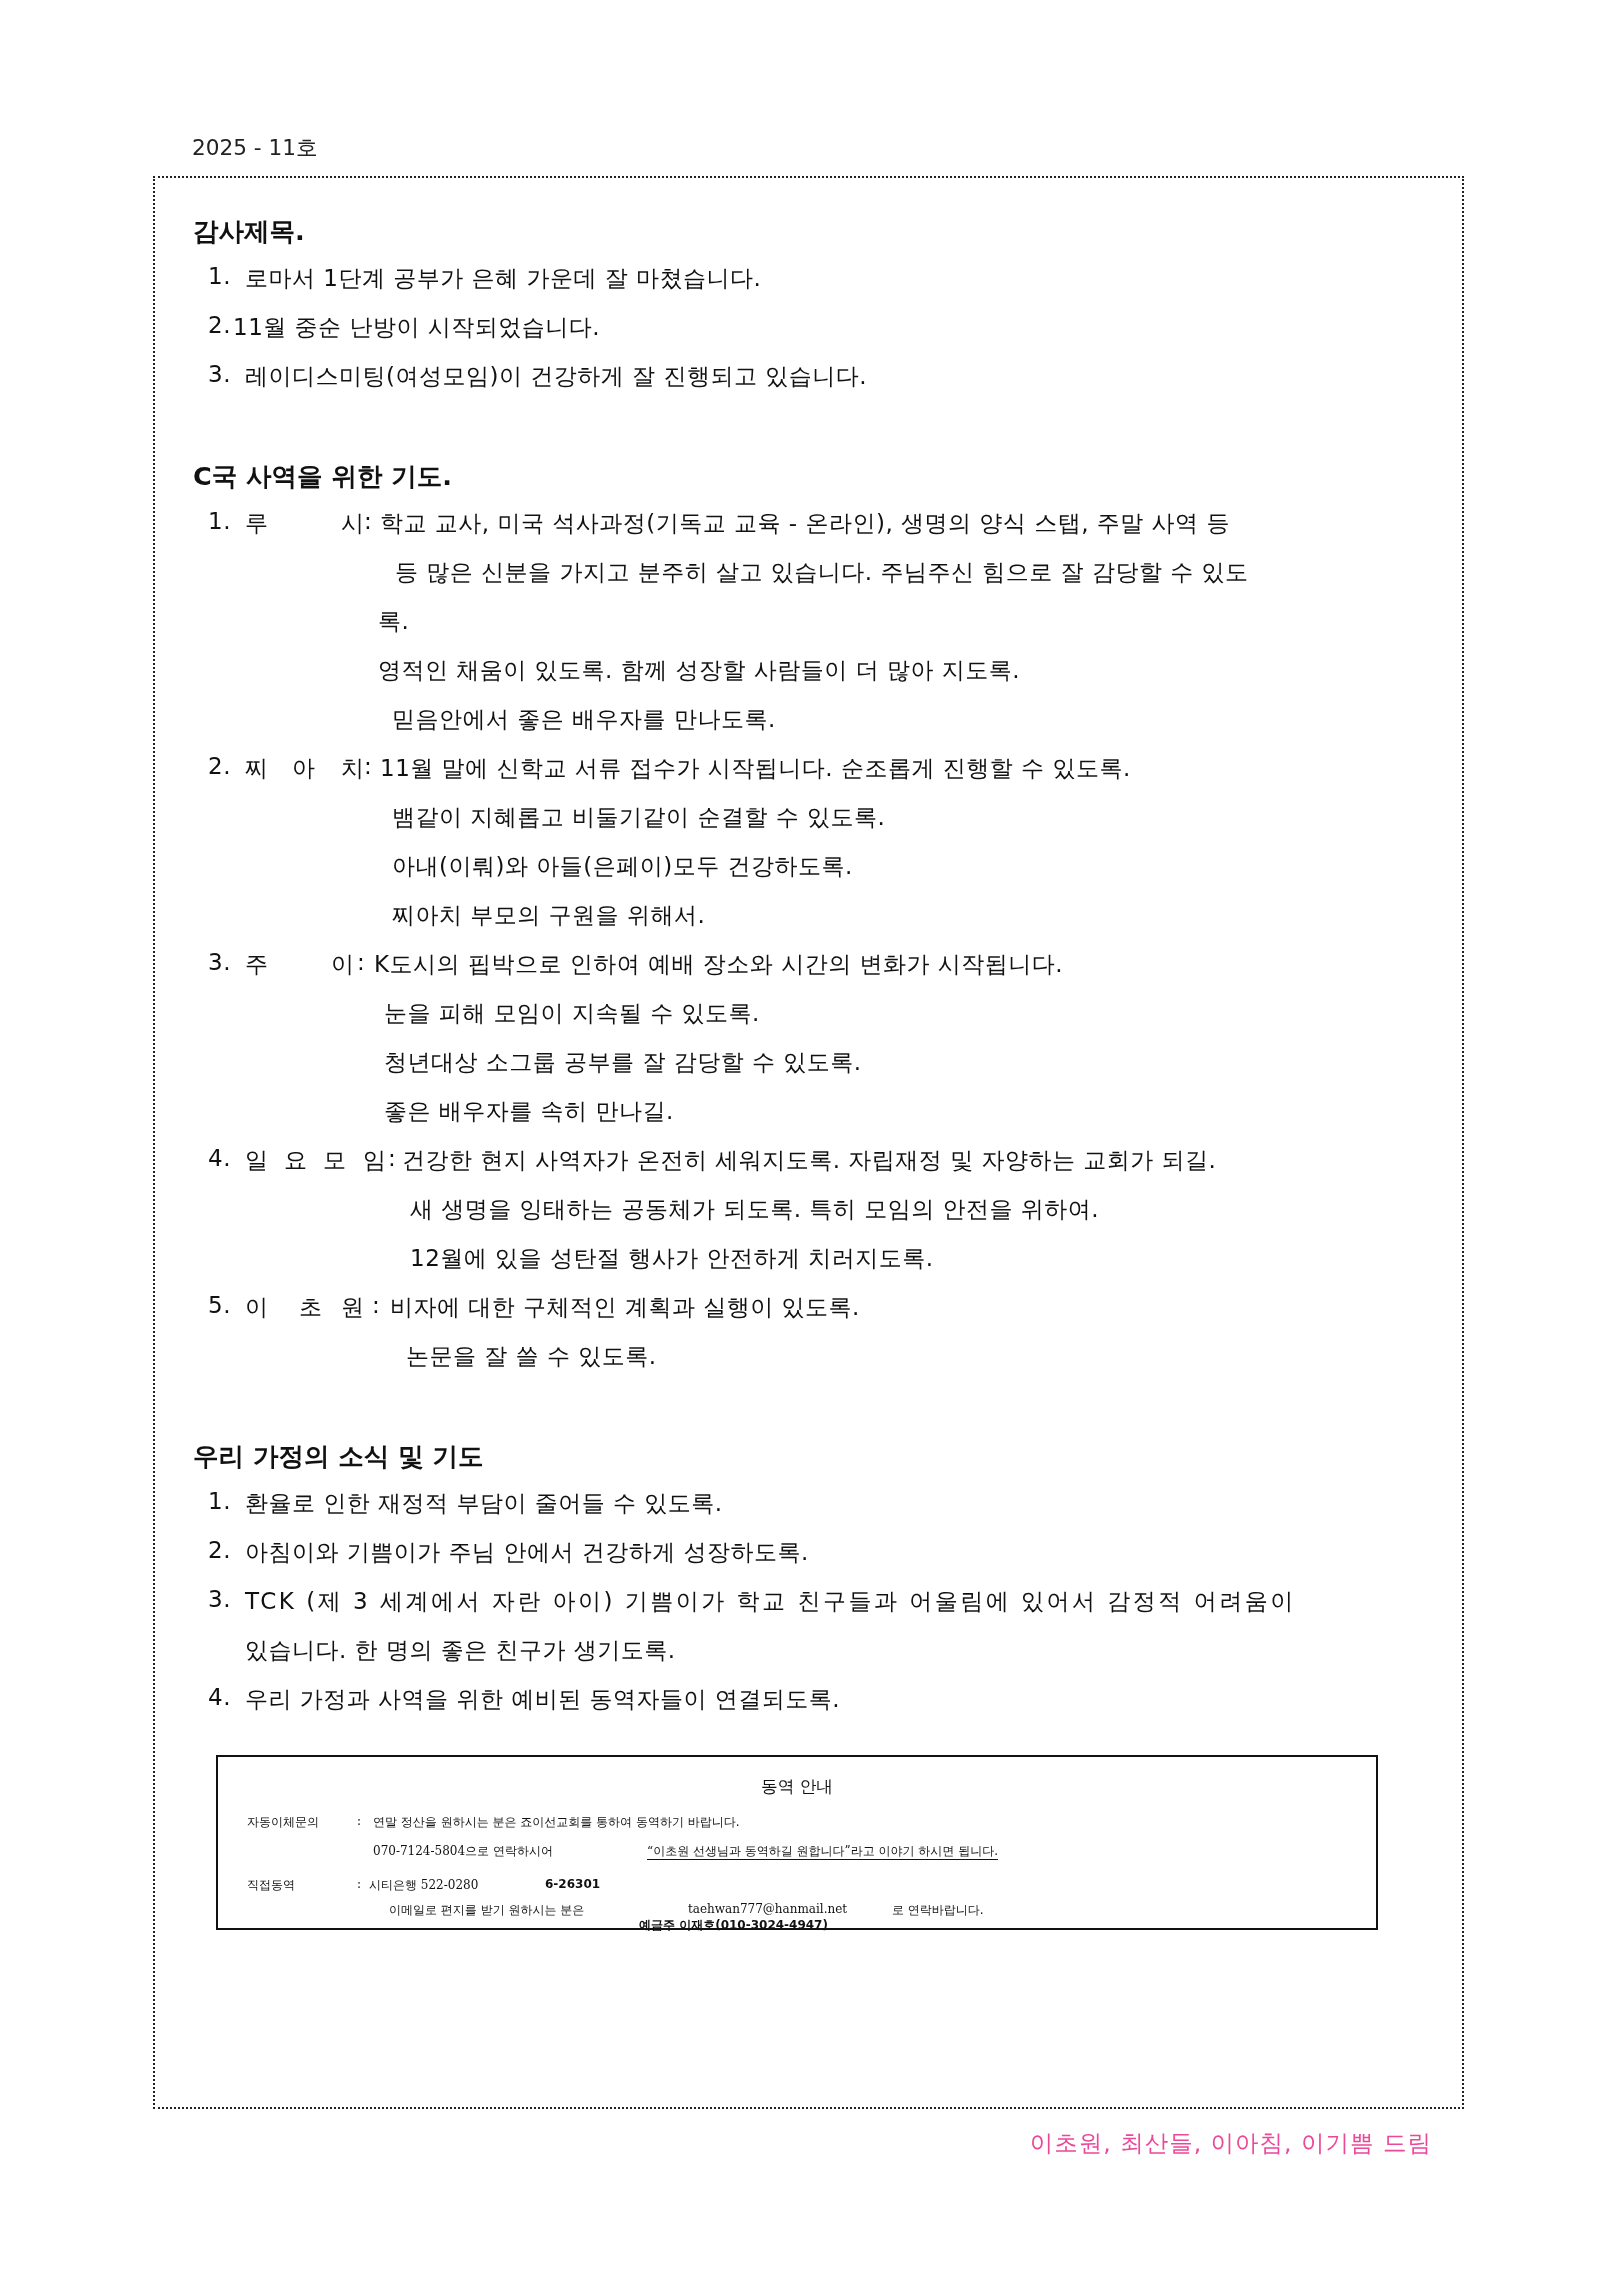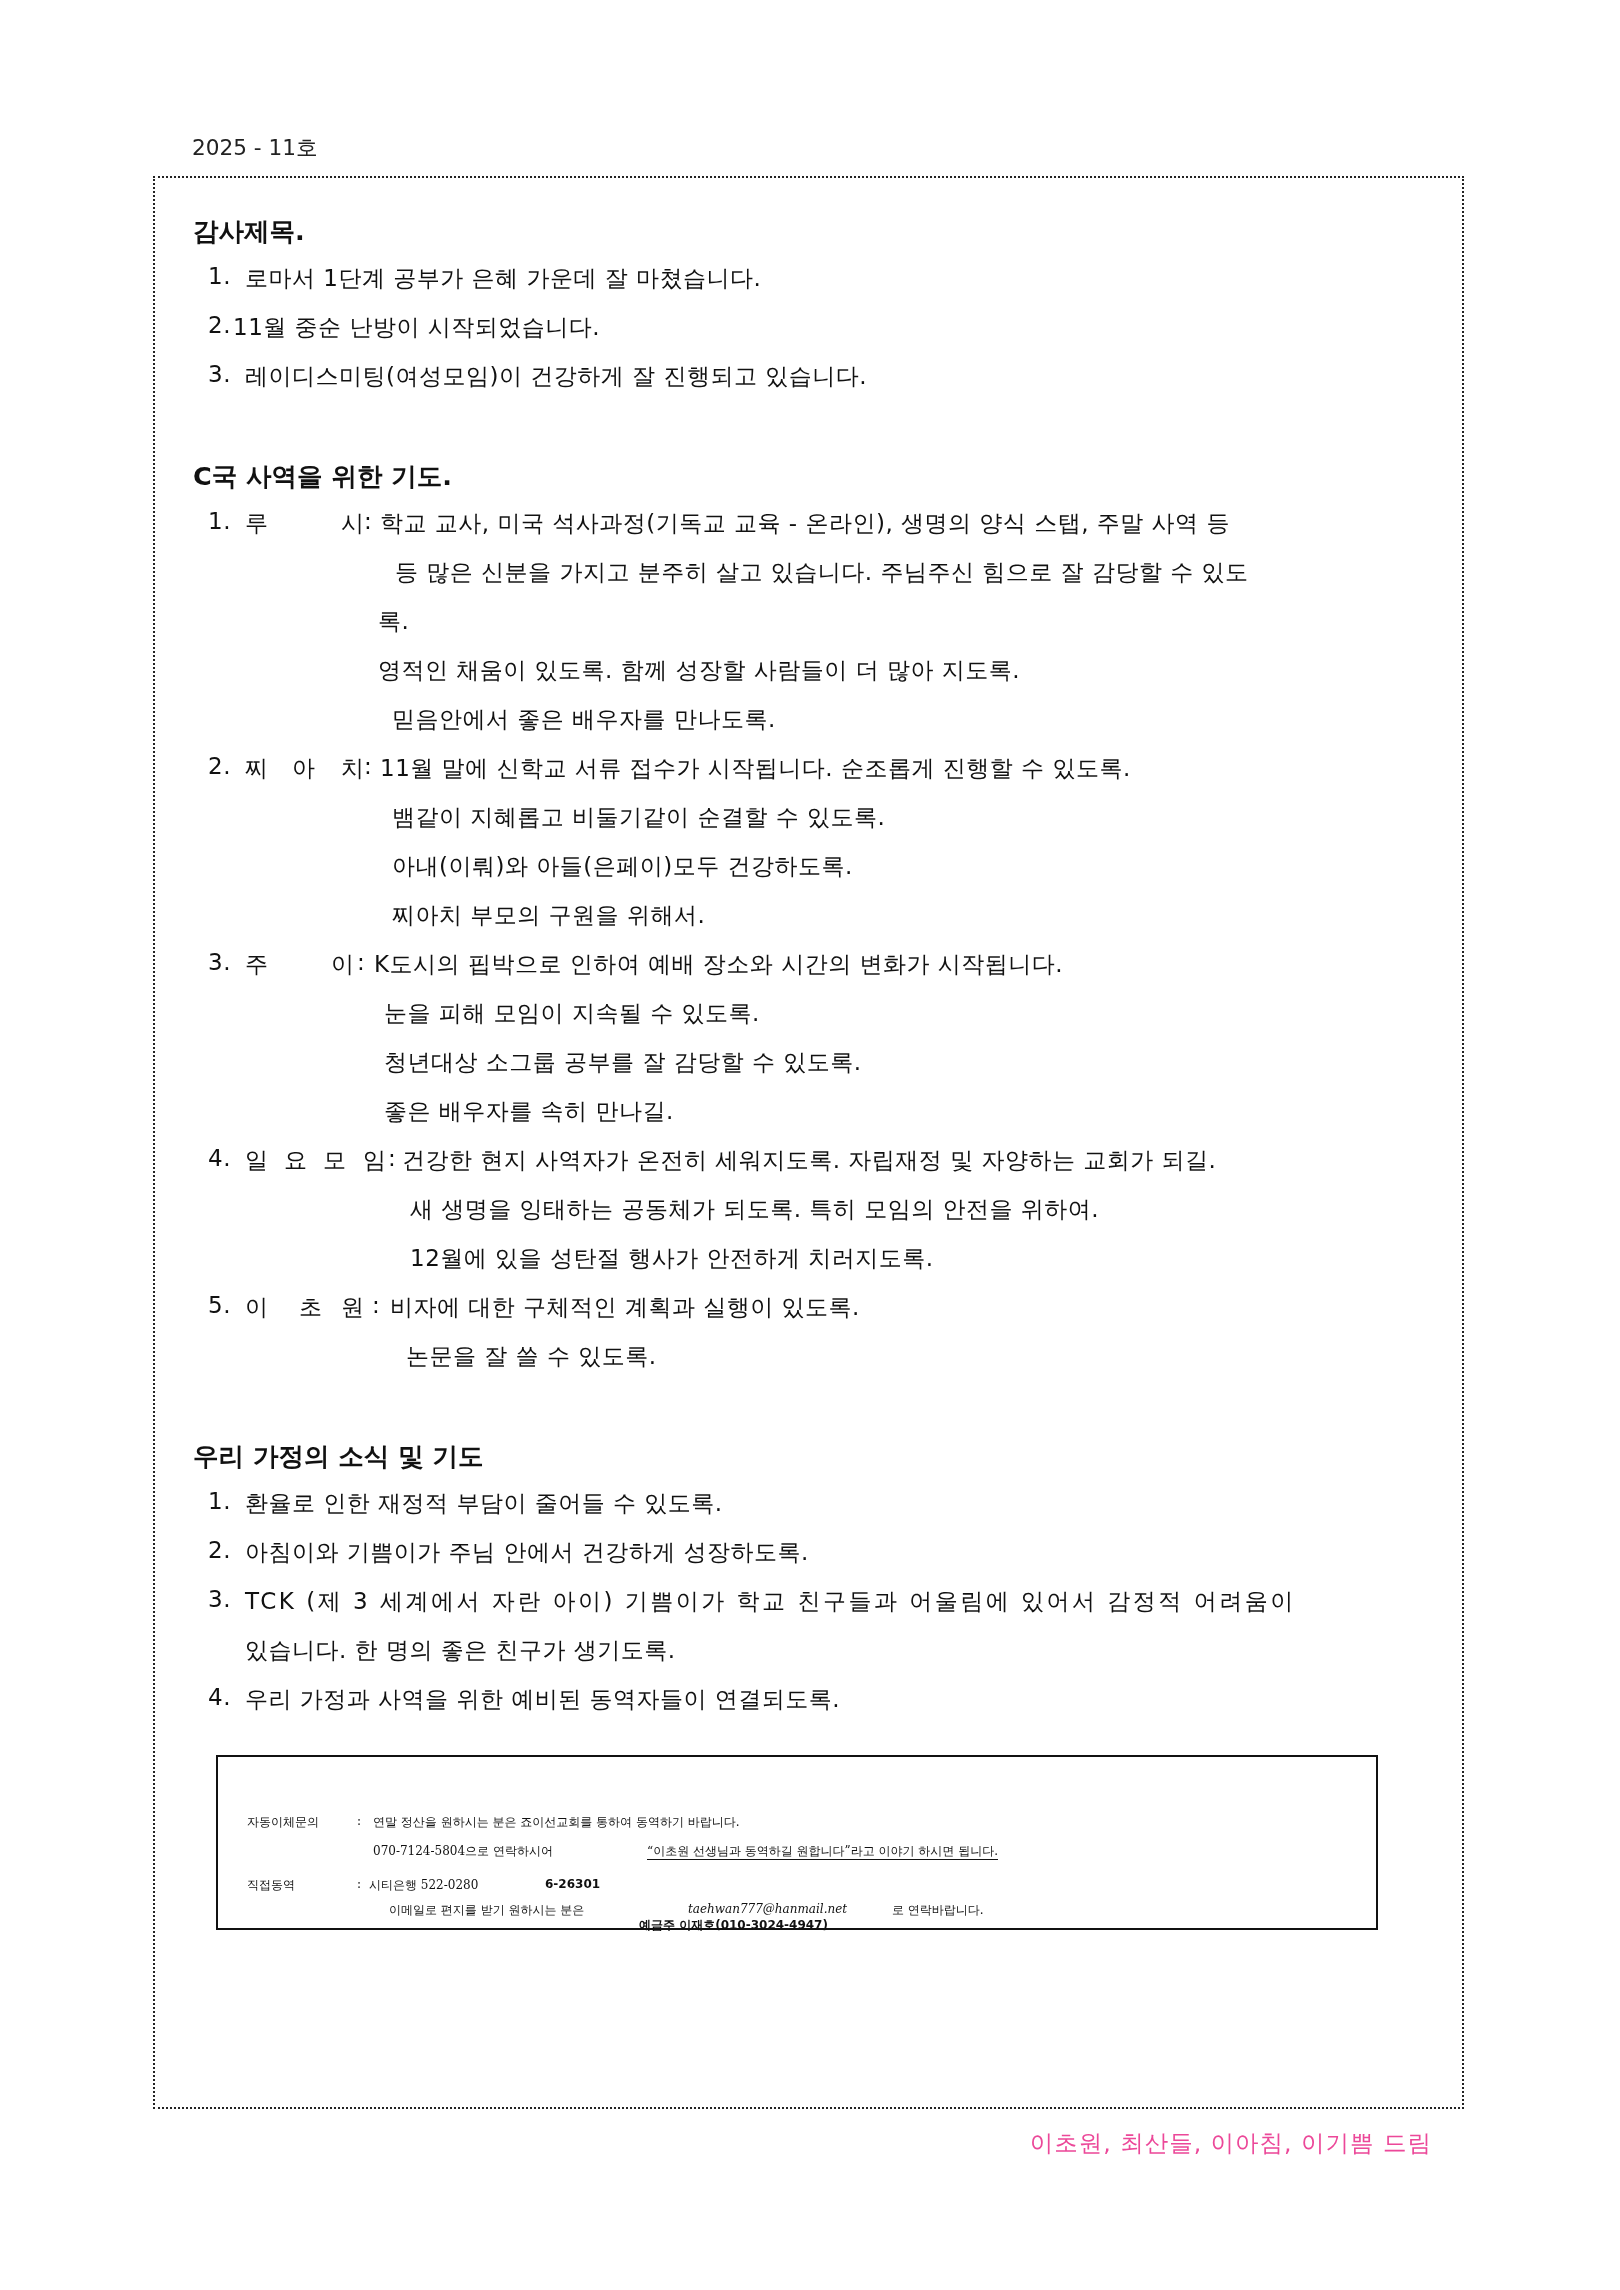--- a/index.html
+++ b/index.html
@@ -103,31 +103,32 @@
 
   <div class="abs line num" style="top:1586px;">3.</div>
   <div class="abs line" style="top:1586px; left:245px; letter-spacing:2.5px;">TCK (제 3 세계에서 자란 아이) 기쁨이가 학교 친구들과 어울림에 있어서 감정적 어려움이</div>
   <div class="abs line" style="top:1635px; left:245px;">있습니다. 한 명의 좋은 친구가 생기도록.</div>
 
   <div class="abs line num" style="top:1684px;">4.</div>
   <div class="abs line" style="top:1684px; left:245px;">우리 가정과 사역을 위한 예비된 동역자들이 연결되도록.</div>
 </div>
 
 <div class="info-box">
+  <div class="t info-title">동역 안내</div>
 
   <div class="t" style="left:29px; top:57px;">자동이체문의</div>
   <div class="t" style="left:139px; top:57px;">:</div>
   <div class="t" style="left:155px; top:57px;">연말 정산을 원하시는 분은 죠이선교회를 통하여 동역하기 바랍니다.</div>
   <div class="t" style="left:155px; top:86px;">070-7124-5804으로 연락하시어</div>
   <div class="t u" style="left:429px; top:86px; padding-right:21.6px;">“이초원 선생님과 동역하길 원합니다”라고 이야기 하시면 됩니다.</div>
 
   <div class="t" style="left:29px; top:120px;">직접동역</div>
   <div class="t" style="left:139px; top:120px;">:</div>
   <div class="t" style="left:151px; top:120px;">시티은행 522-0280</div>
   <div class="t b" style="left:327px; top:120px;">6-26301</div>
   <div class="t b" style="left:421px; top:120px;margin-top:40px;">예금주 이재호(010-3024-4947)</div>
   <div class="t" style="left:155px; top:145px;margin-left:16px;">이메일로 편지를 받기 원하시는 분은</div>
-  <div class="t" style="left:470px; top:145px;font-style:italic;">taehwan777@hanmail.net</div>
+  <div class="t" style="left:470px; top:145px;">taehwan777@hanmail.net</div>
   <div class="t" style="left:674px; top:145px;">로 연락바랍니다.</div>
 </div>
 
 <div class="abs sig">이초원, 최산들, 이아침, 이기쁨 드림</div>
 
 
 </body></html>

